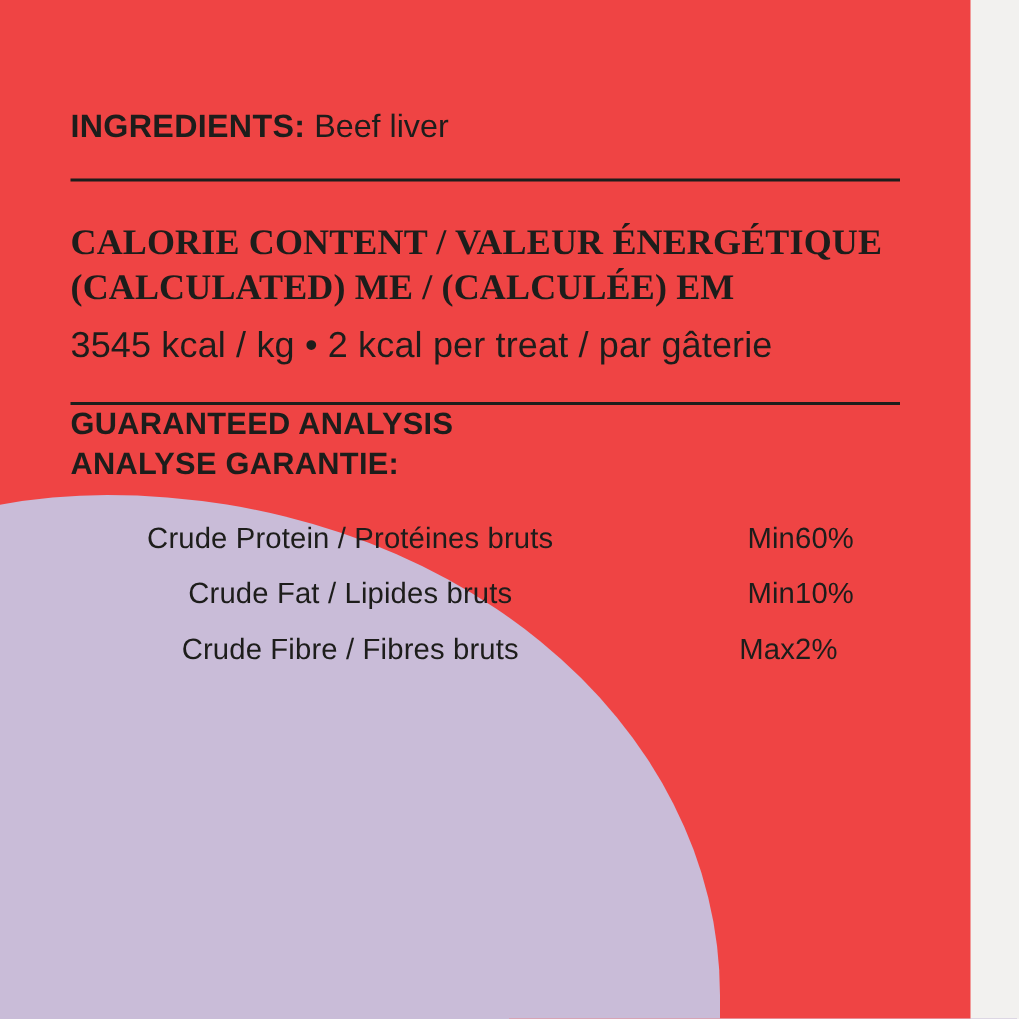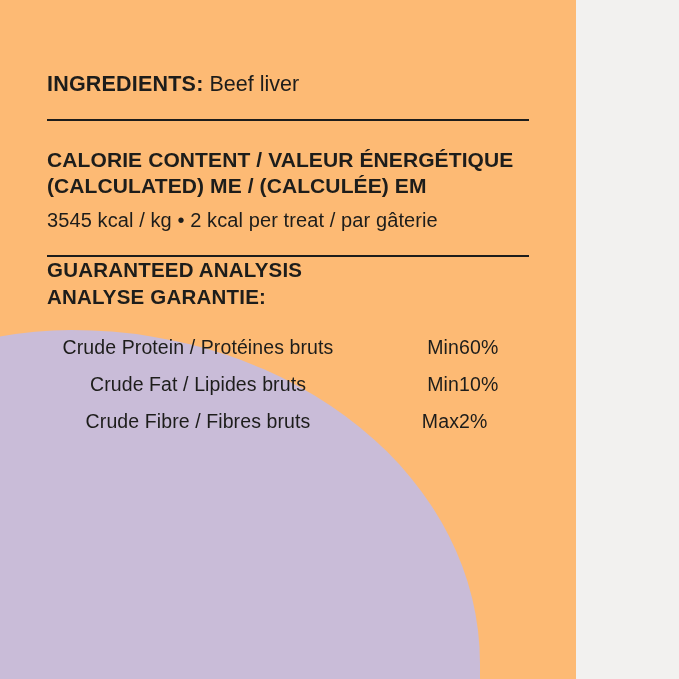--- a/index.html
+++ b/index.html
@@ -8,23 +8,23 @@
   }
   body {
     width: 679px;
     height: 679px;
     font-family: "Liberation Sans", sans-serif;
     background: #f2f1ef;
     overflow: hidden;
   }
   .label-panel {
     position: relative;
-    width: 576px;
+    width: 647px;
     height: 679px;
-    background: #fdba74;
+    background: #ef4444;
     overflow: hidden;
   }
   
   .purple-blob {
     position: absolute;
     left: -300px;
     top: 330px;
     width: 780px;
     height: 700px;
     background: #c9bcd8;
@@ -58,28 +58,29 @@
     background: #1d1d1b;
     margin-top: 23px;
     margin-bottom: 0;
     position: relative;
     z-index: 1;
   }
   .calorie-block {
     padding-top: 26px;
   }
   .cal-title {
-    font-size: 21px;
+    font-size: 24px;
     font-weight: bold;
     color: #1d1d1b;
     line-height: 1.28;
     letter-spacing: 0.1px;
+    font-family: Liberation Serif, serif;
   }
   .cal-sub {
-    font-size: 20px;
+    font-size: 24px;
     color: #1d1d1b;
     margin-top: 9px;
     margin-bottom: 22px;
     letter-spacing: 0.1px;
   }
   .ga-block {
   }
   .ga-title {
     font-size: 20.5px;
     font-weight: bold;

